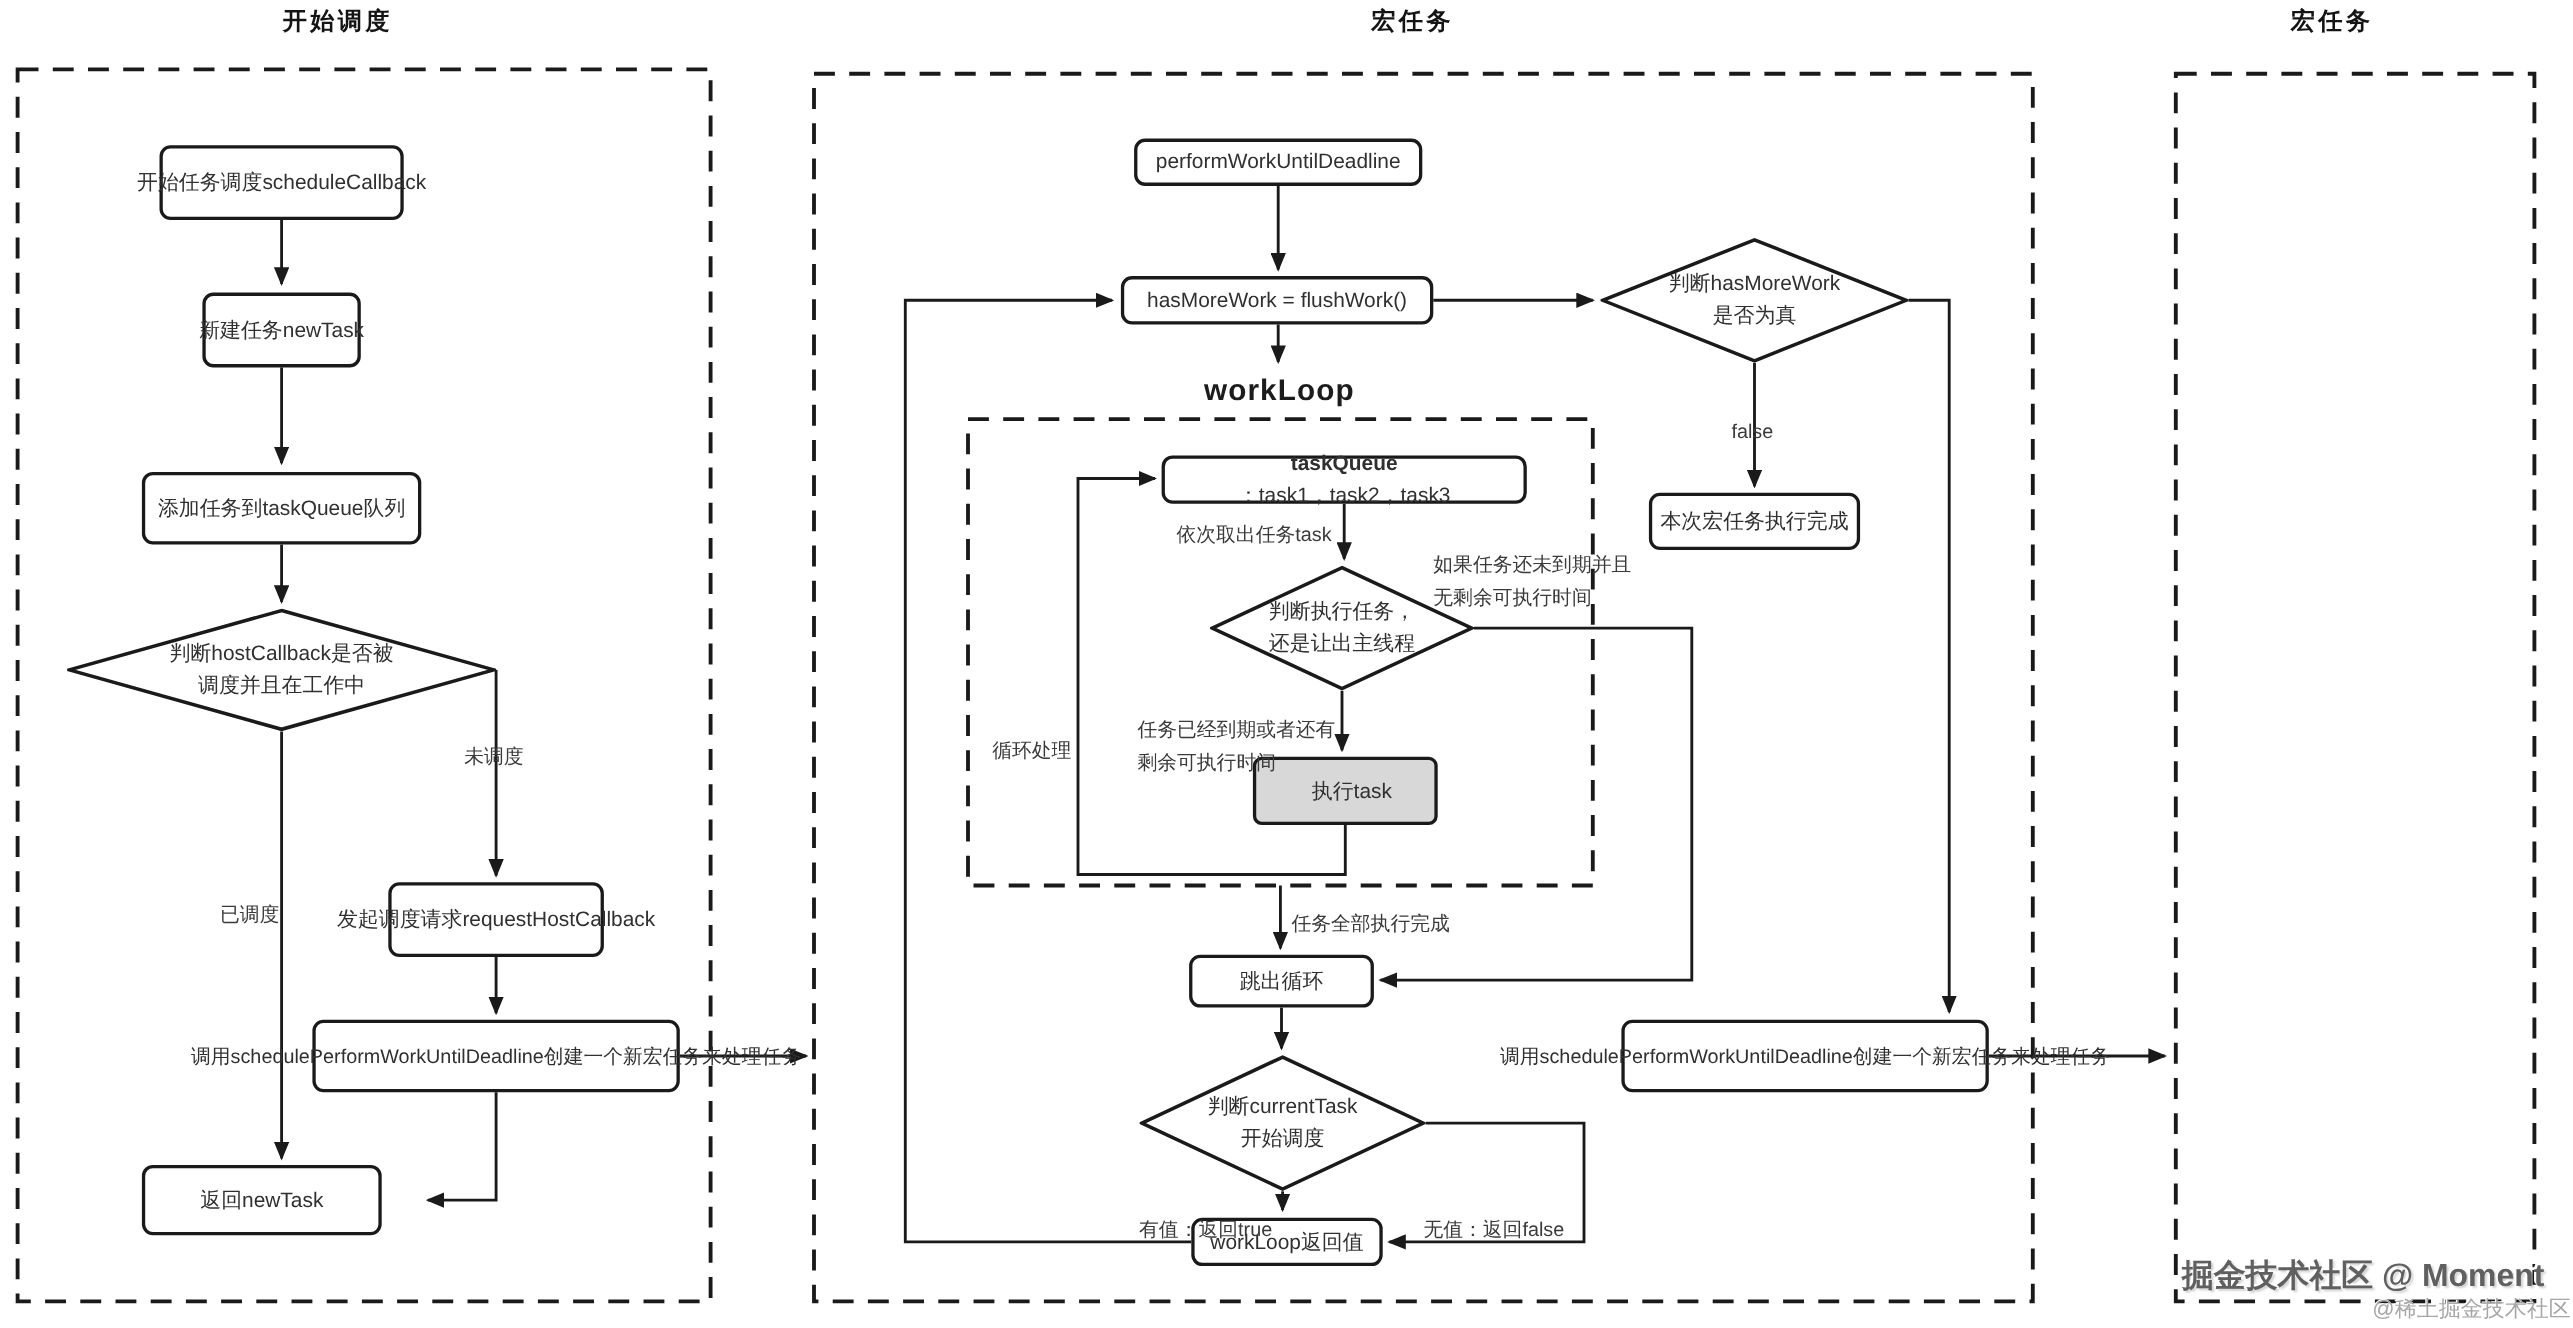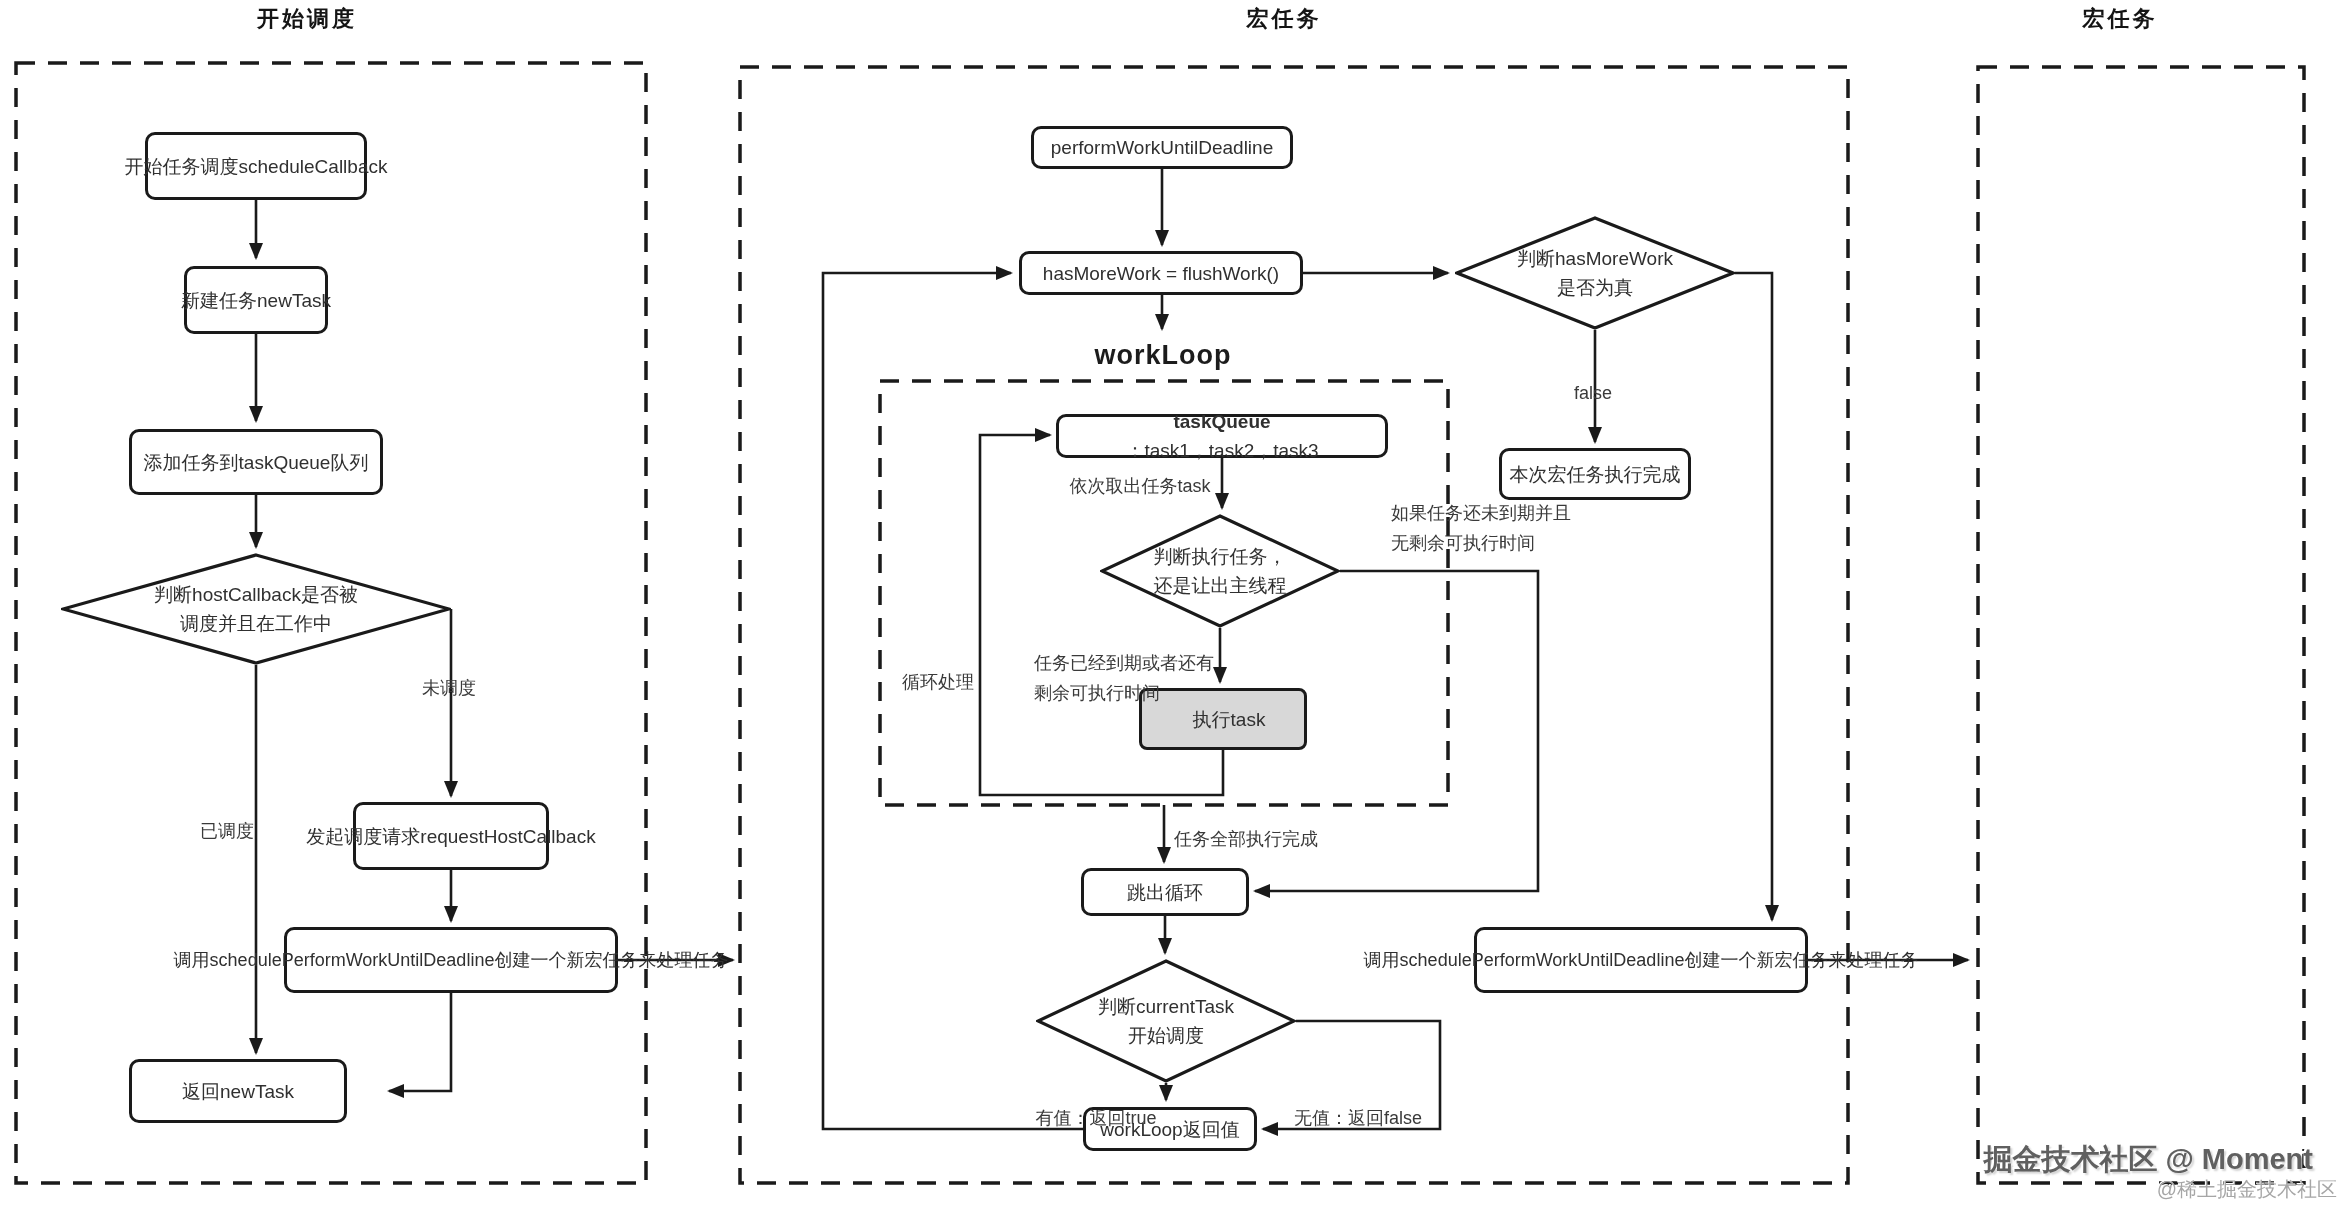--- a/index.html
+++ b/index.html
@@ -186,21 +186,21 @@
     <div>调用schedulePerformWorkUntilDeadline</div>
     <div>创建一个新宏任务来处理任务</div>
   </div>
 
   <div class="elabel" style="left:1140px;top:486px;">依次取出任务task</div>
   <div class="elabel" style="left:938px;top:682px;">循环处理</div>
   <div class="elabel-l" style="left:1034px;top:648px;">
     <div>任务已经到期或者还有</div>
     <div>剩余可执行时间</div>
   </div>
-  <div class="elabel-l" style="left:1391px;top:498px;">
+  <div class="elabel-l" style="left:1303px;top:498px;">
     <div>如果任务还未到期并且</div>
     <div>无剩余可执行时间</div>
   </div>
   <div class="elabel-l" style="left:1174px;top:824px;">任务全部执行完成</div>
   <div class="elabel" style="left:1096px;top:1118px;">有值：返回true</div>
   <div class="elabel" style="left:1358px;top:1118px;">无值：返回false</div>
   <div class="elabel" style="left:1593px;top:393px;">false</div>
 
   <div class="wm1">掘金技术社区 @ Moment</div>
   <div class="wm2">@稀土掘金技术社区</div>

